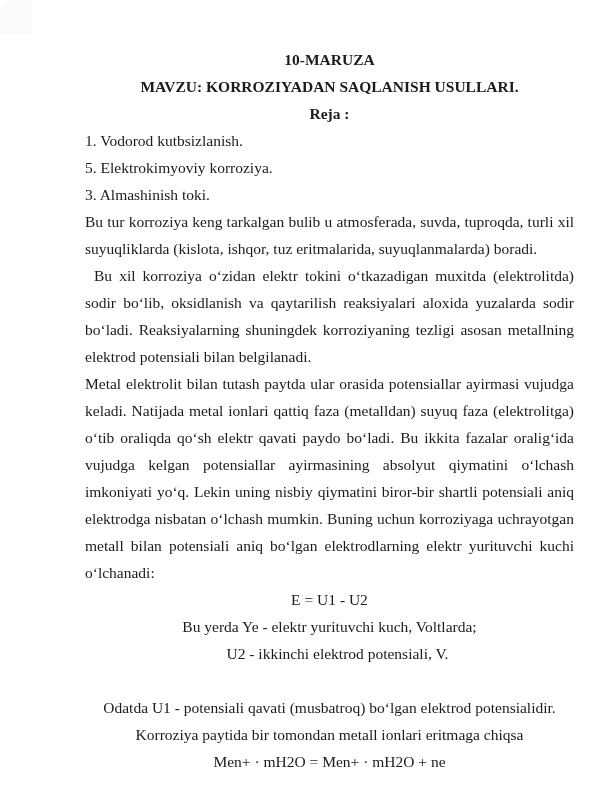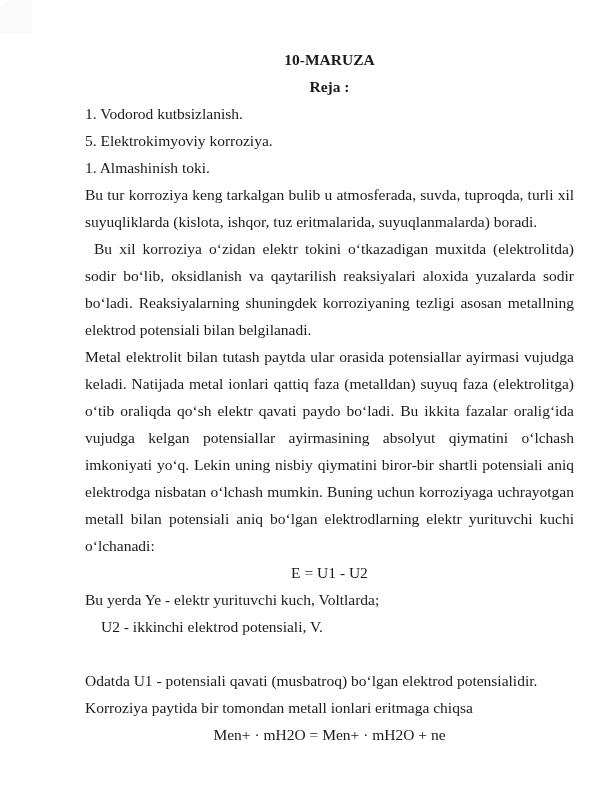--- a/index.html
+++ b/index.html
@@ -50,40 +50,42 @@
   }
   .para.first-indent {
     text-indent: 9px;
   }
   .formula {
     margin: 0;
     text-align: center;
   }
   .line {
     margin: 0;
+    text-align: center;
   }
   .ind1 { padding-left: 31px; }
   .ind2 { padding-left: 16px; }
   .blank-line { height: 27px; }
 </style>
 </head>
 <body>
 
 <div class="page">
   <div class="corner-artifact"></div>
 
   <div class="content">
 
     <p class="heading">10-MARUZA</p>
+    <p class="heading">MAVZU: KORROZIYADAN SAQLANISH USULLARI.</p>
     <p class="heading">Reja :</p>
 
     <div class="plan-list">
       <p class="plan-item">1. Vodorod kutbsizlanish.</p>
       <p class="plan-item">5. Elektrokimyoviy korroziya.</p>
-      <p class="plan-item">1. Almashinish toki.</p>
+      <p class="plan-item">3. Almashinish toki.</p>
     </div>
 
     <p class="para">Bu tur korroziya keng tarkalgan bulib u atmosferada,  suvda, tuproqda,  turli xil suyuqliklarda (kislota, ishqor, tuz eritmalarida, suyuqlanmalarda) boradi.</p>
     <p class="para first-indent">Bu xil korroziya o‘zidan elektr tokini o‘tkazadigan muxitda (elektrolitda) sodir bo‘lib, oksidlanish va qaytarilish reaksiyalari aloxida yuzalarda sodir bo‘ladi. Reaksiyalarning shuningdek korroziyaning tezligi asosan metallning elektrod potensiali bilan belgilanadi.</p>
     <p class="para">Metal elektrolit bilan tutash paytda ular orasida potensiallar ayirmasi vujudga  keladi. Natijada metal ionlari qattiq faza (metalldan) suyuq faza (elektrolitga) o‘tib oraliqda qo‘sh elektr qavati paydo bo‘ladi. Bu ikkita fazalar oralig‘ida vujudga kelgan potensiallar ayirmasining  absolyut qiymatini o‘lchash imkoniyati yo‘q. Lekin uning nisbiy qiymatini biror-bir shartli potensiali aniq elektrodga nisbatan o‘lchash mumkin. Buning uchun korroziyaga uchrayotgan metall bilan potensiali aniq bo‘lgan elektrodlarning elektr yurituvchi kuchi o‘lchanadi:</p>
 
     <p class="formula">E = U1 - U2</p>
 
     <p class="line">Bu yerda Ye -  elektr yurituvchi kuch, Voltlarda;</p>
     <p class="line ind2">U2 - ikkinchi elektrod potensiali, V.</p>

